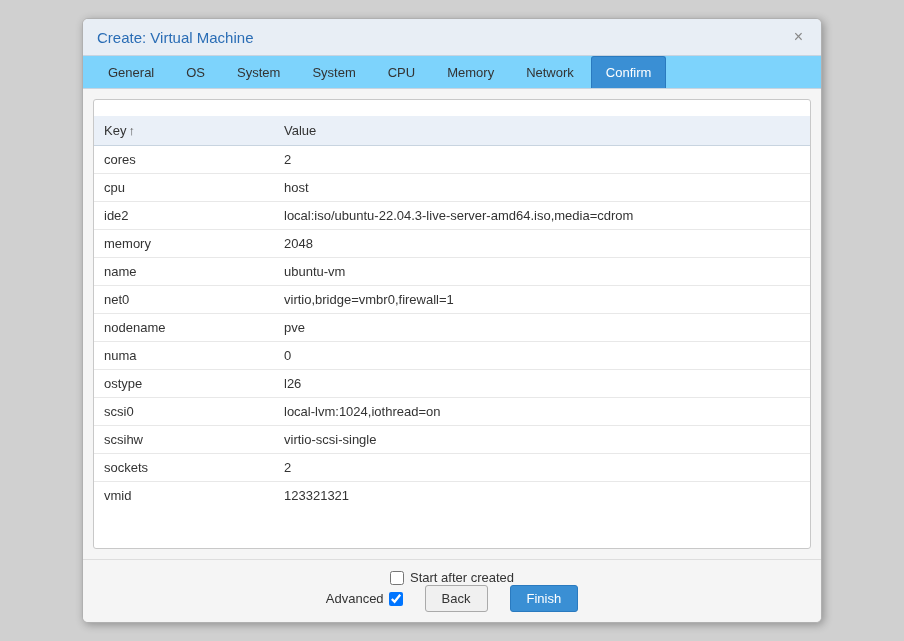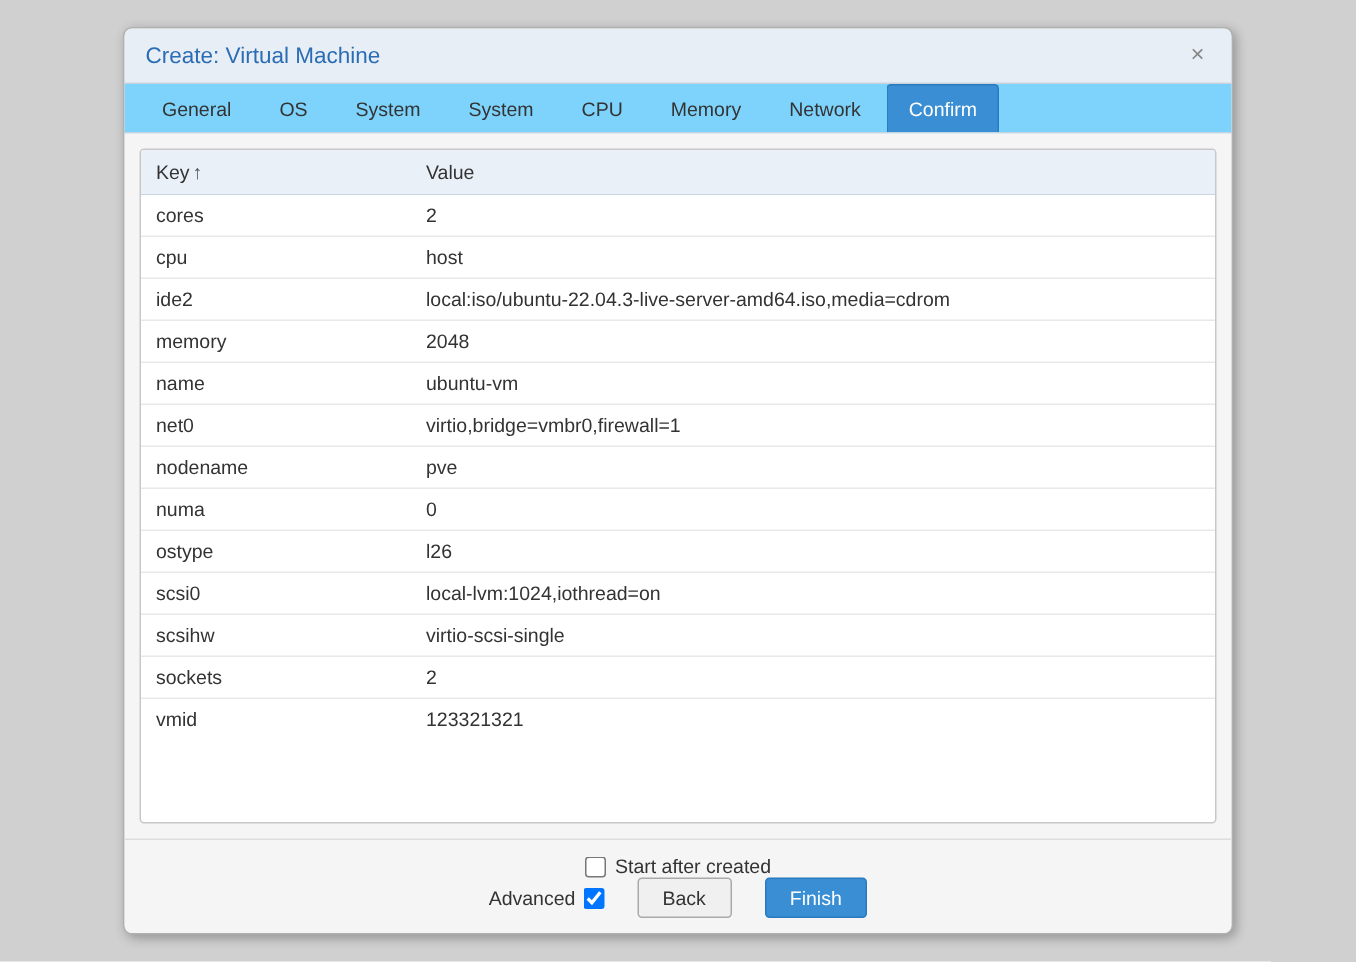--- a/index.html
+++ b/index.html
@@ -73,20 +73,21 @@
       border: 1px solid #c8c8c8;
       border-radius: 3px;
       background: #fff;
       overflow: hidden;
       height: 450px;
       position: relative;
     }
     .table-scroll {
       height: 100%;
       overflow-y: scroll;
+      margin-top: 16px;
     }
     table {
       width: 100%;
       border-collapse: collapse;
     }
     thead th {
       background: #eaf0f8;
       border-bottom: 1px solid #c8d4e0;
       padding: 7px 10px;
       text-align: left;

